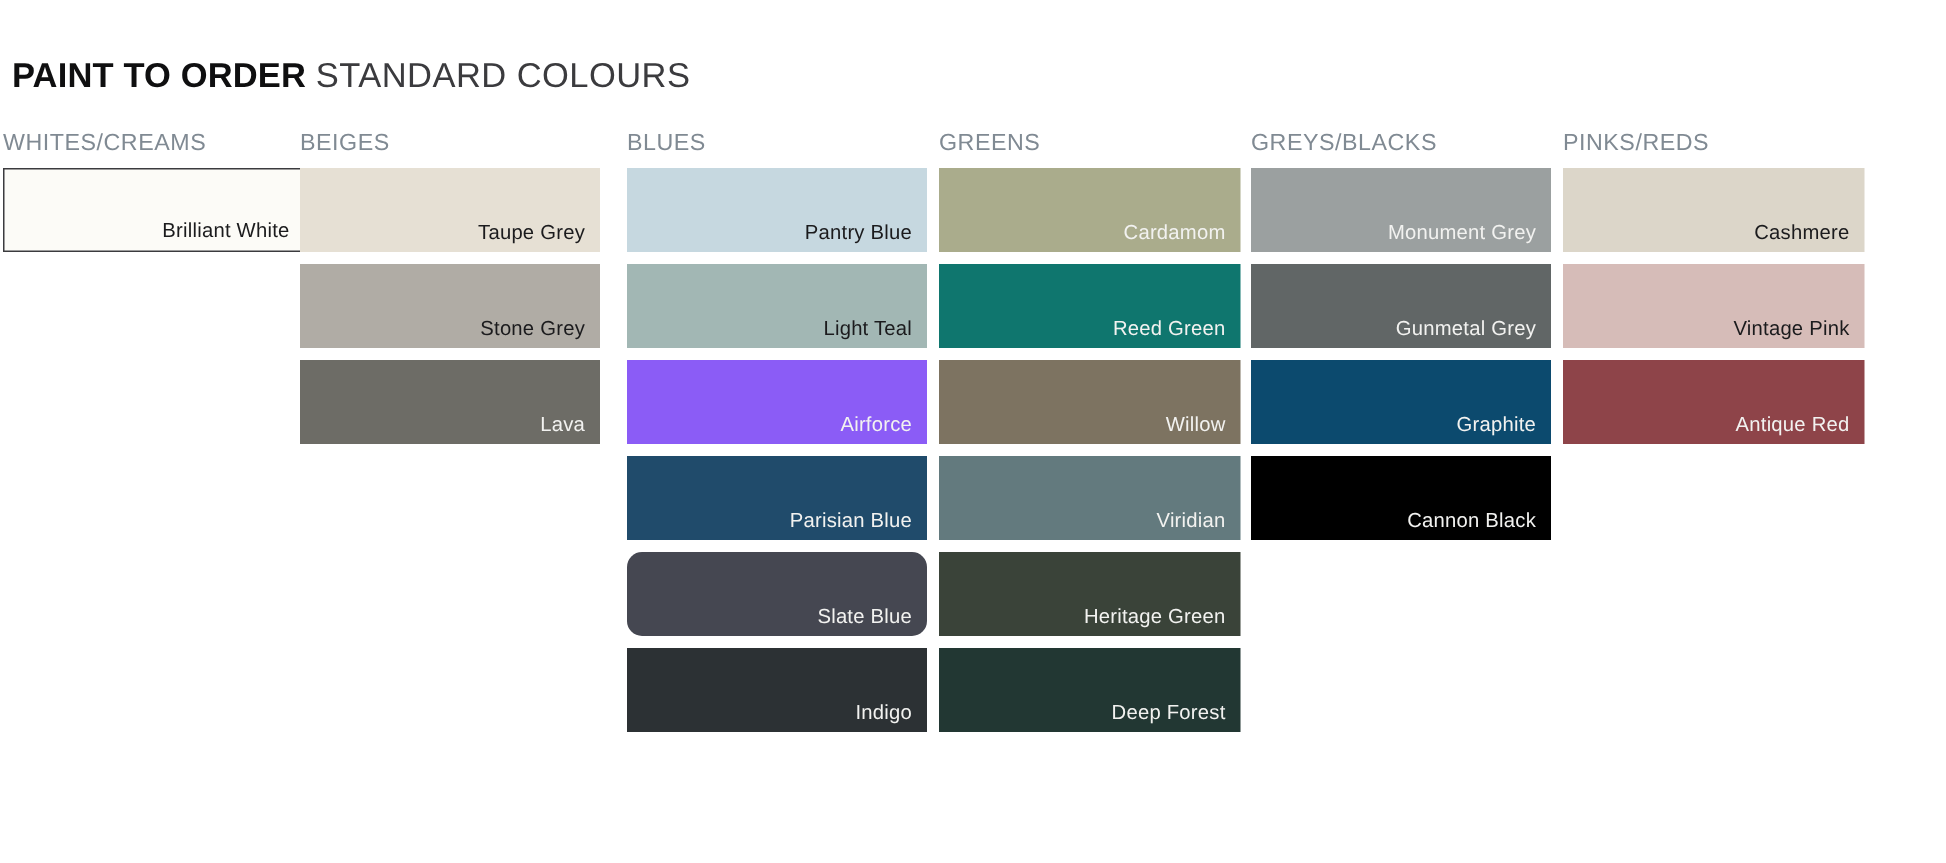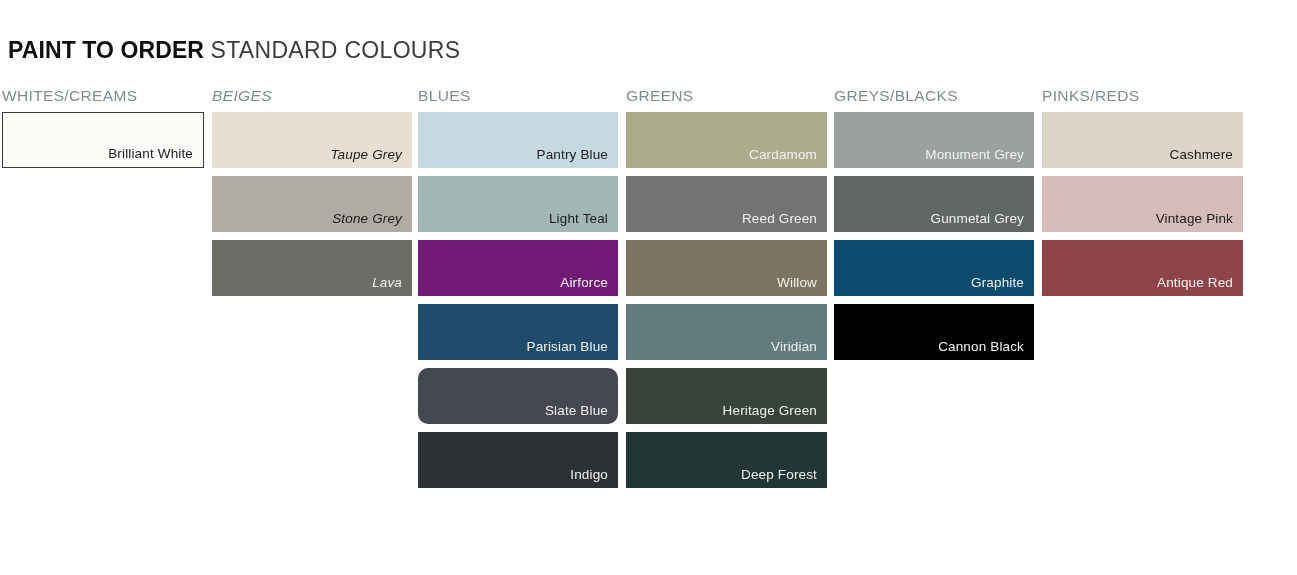--- a/index.html
+++ b/index.html
@@ -77,21 +77,21 @@
     padding: 0 10px 6px 0;
     white-space: nowrap;
     letter-spacing: 0.15px;
   }
   .swatch.outlined {
     border: 1px solid #3b3b3e;
   }
 
   
   #col-whites  { left: 2px;    width: 202px; }
-  #col-beiges  { left: 212px;  width: 200px; font-style: italic; }
+  #col-beiges  { left: 200px;  width: 200px; }
   #col-blues   { left: 418px;  width: 200px; }
   #col-greens  { left: 626px;  width: 201px; }
   #col-greys   { left: 834px;  width: 200px; }
   #col-pinks   { left: 1042px; width: 201px; }
 </style>
 </head>
 <body>
 
 <h1 id="page-title"><span class="title-strong">PAINT TO ORDER</span> <span class="title-light">STANDARD COLOURS</span></h1>
 
@@ -123,42 +123,42 @@
 
   <div class="column" id="col-blues">
     <div class="col-head">BLUES</div>
     <div class="swatch-stack">
       <div class="swatch" style="background-color: rgb(198, 216, 224);">
         <span class="swatch-label" style="color: rgb(27, 27, 29);">Pantry Blue</span>
       </div>
       <div class="swatch" style="background-color: rgb(162, 183, 180);">
         <span class="swatch-label" style="color: rgb(27, 27, 29);">Light Teal</span>
       </div>
-      <div class="swatch" style="background-color: #701a75;">
+      <div class="swatch" style="background-color: #8b5cf6;">
         <span class="swatch-label" style="color: rgb(242, 242, 240);">Airforce</span>
       </div>
       <div class="swatch" style="background-color: rgb(32, 75, 107);">
         <span class="swatch-label" style="color: rgb(242, 242, 240);">Parisian Blue</span>
       </div>
       <div class="swatch" style="background-color: rgb(69, 71, 81); border-radius: 10px;">
         <span class="swatch-label" style="color: rgb(242, 242, 240);">Slate Blue</span>
       </div>
       <div class="swatch" style="background-color: rgb(44, 49, 52);">
         <span class="swatch-label" style="color: rgb(242, 242, 240);">Indigo</span>
       </div>
     </div>
   </div>
 
   <div class="column" id="col-greens">
     <div class="col-head">GREENS</div>
     <div class="swatch-stack">
       <div class="swatch" style="background-color: rgb(170, 172, 140);">
         <span class="swatch-label" style="color: rgb(242, 242, 240);">Cardamom</span>
       </div>
-      <div class="swatch" style="background-color: #737373; justify-content: flex-end;">
+      <div class="swatch" style="background-color: #0f766e; justify-content: flex-end;">
         <span class="swatch-label" style="color: rgb(242, 242, 240);">Reed Green</span>
       </div>
       <div class="swatch" style="background-color: rgb(125, 115, 97);">
         <span class="swatch-label" style="color: rgb(242, 242, 240);">Willow</span>
       </div>
       <div class="swatch" style="background-color: rgb(99, 122, 126);">
         <span class="swatch-label" style="color: rgb(242, 242, 240);">Viridian</span>
       </div>
       <div class="swatch" style="background-color: rgb(58, 67, 57);">
         <span class="swatch-label" style="color: rgb(242, 242, 240);">Heritage Green</span>

